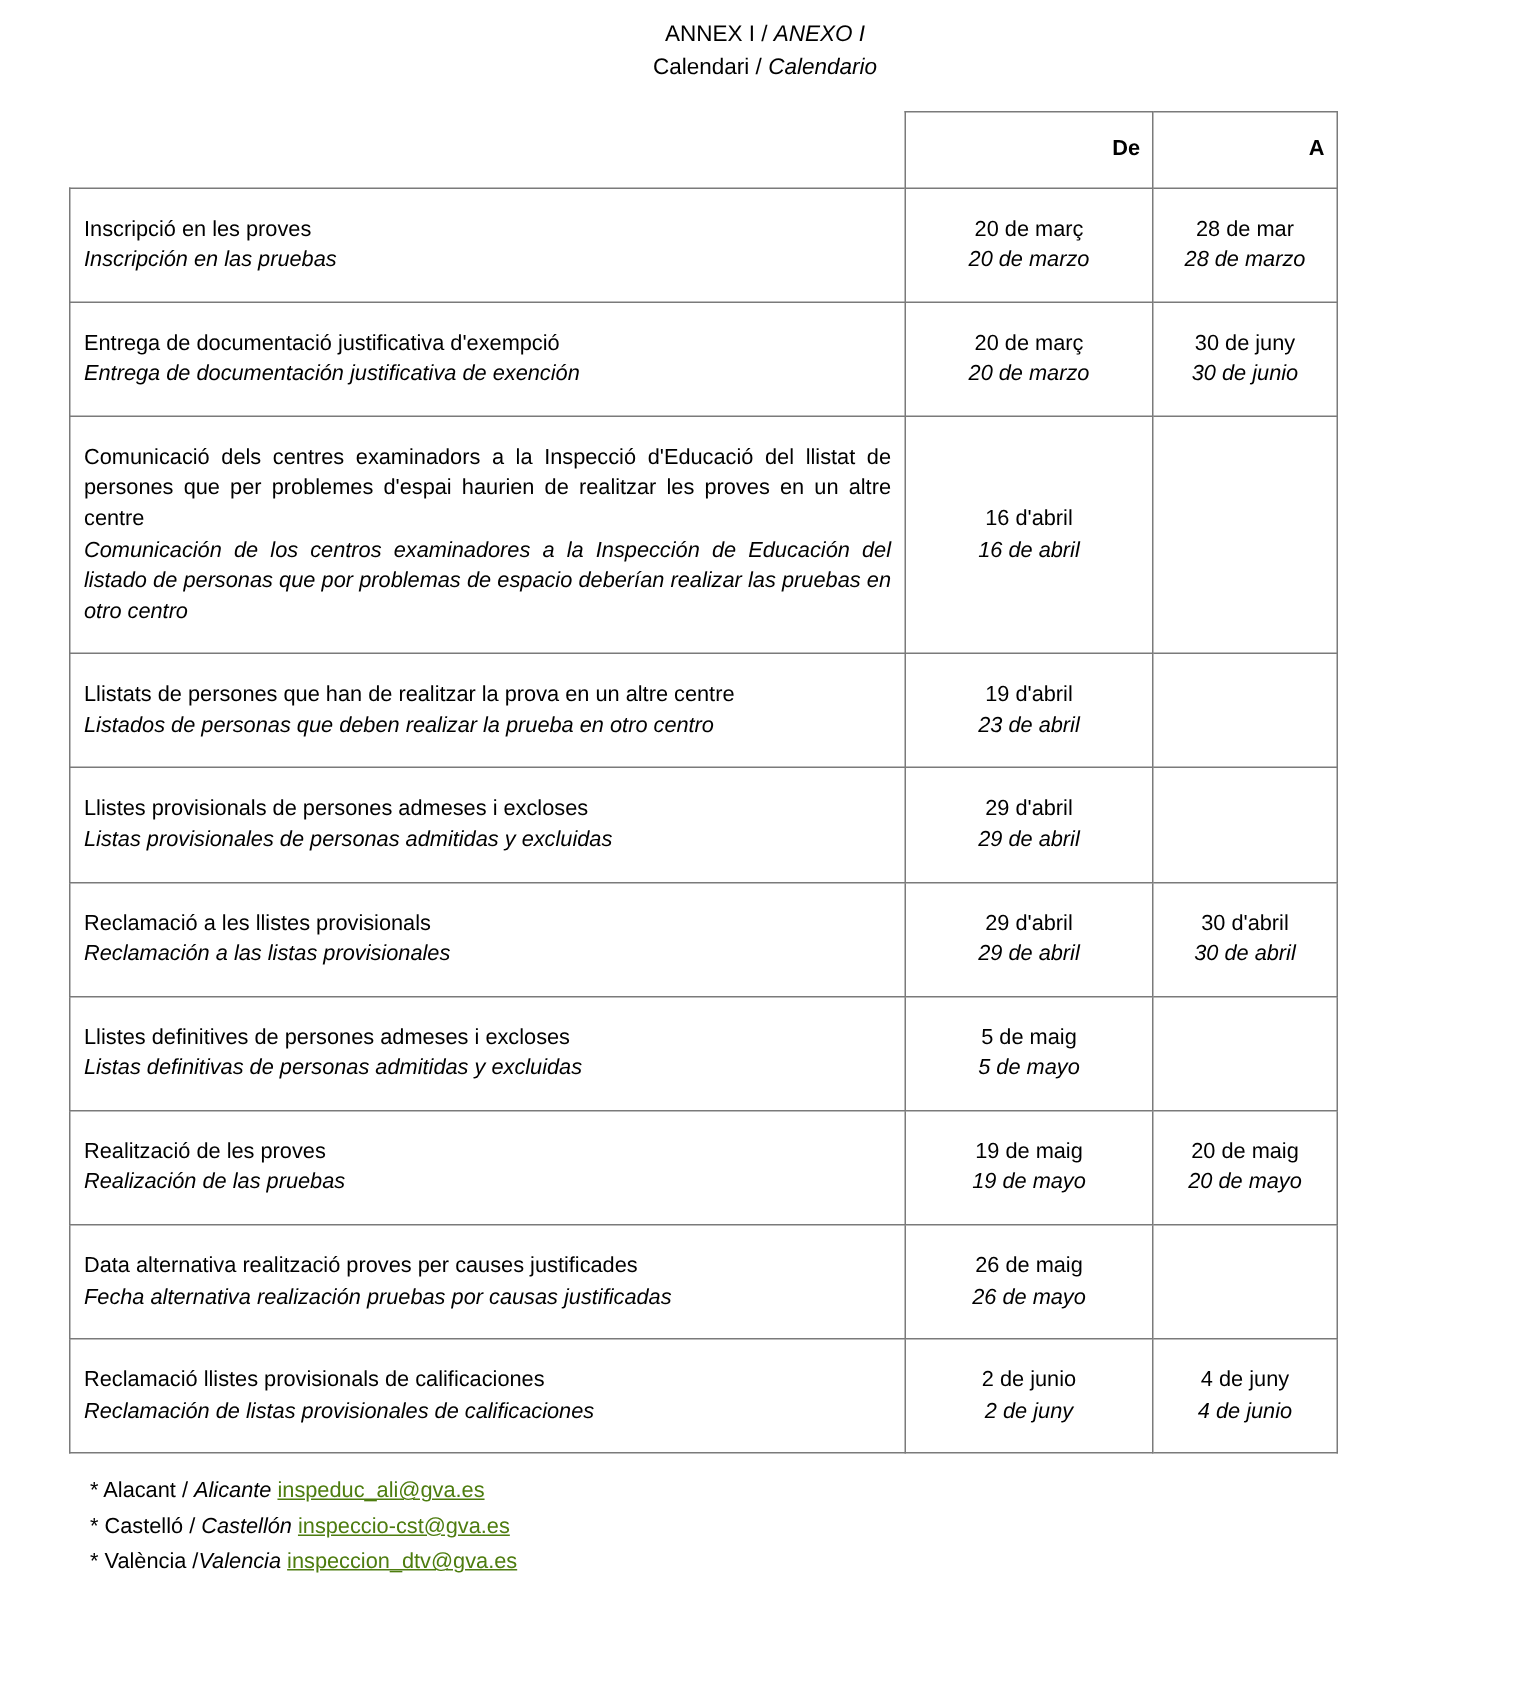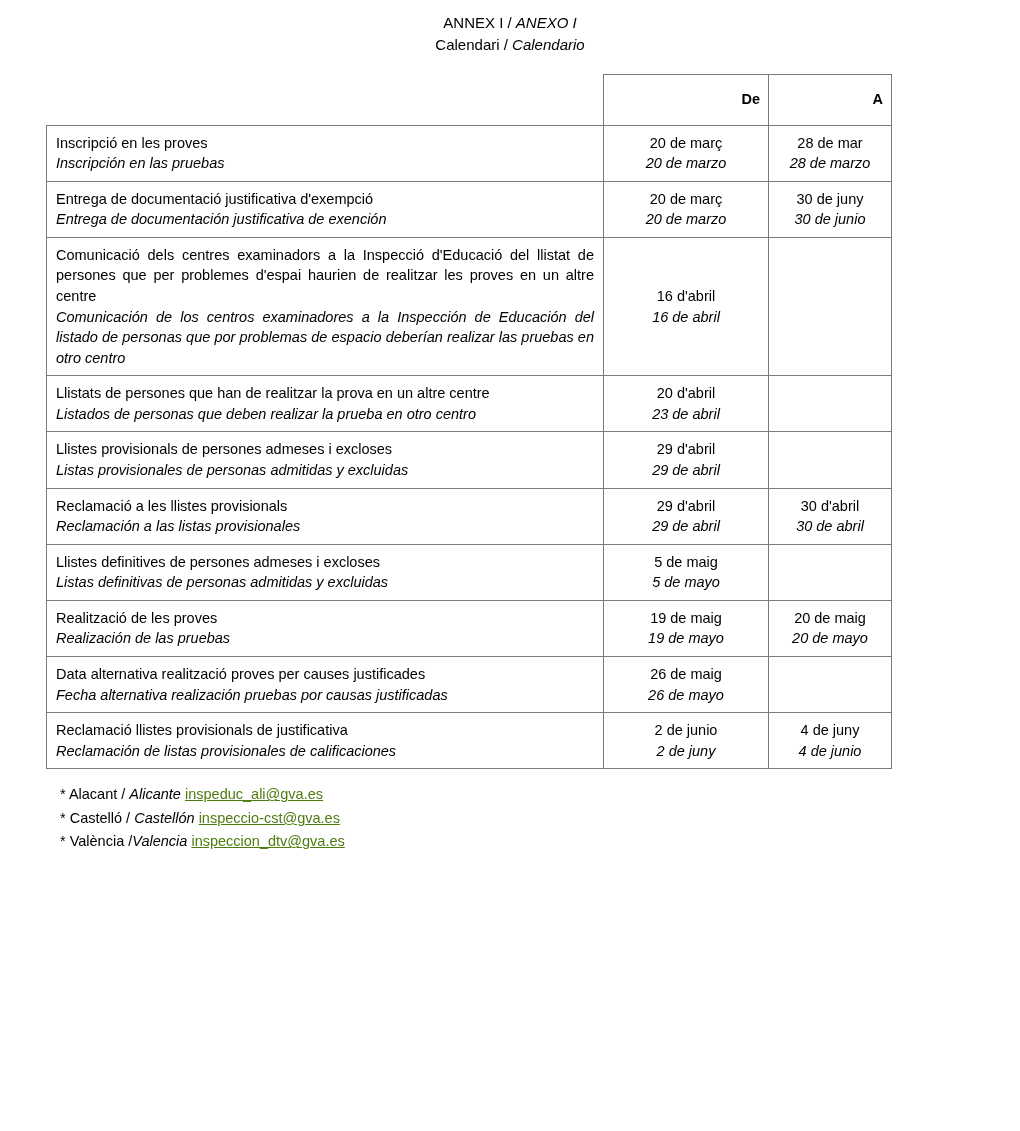--- a/index.html
+++ b/index.html
@@ -38,21 +38,21 @@
     width: 845px;
     table-layout: fixed;
   }
   table.cal col.c0 { width: 557px; }
   table.cal col.c1 { width: 165px; }
   table.cal col.c2 { width: 123px; }
 
   table.cal td, table.cal th {
     border: 1px solid #7a7a7a;
     vertical-align: middle;
-    padding: 7px 9px;
+    padding: 17px 9px;
     font-size: 14.5px;
     line-height: 1.42;
   }
   table.cal thead th {
     text-align: right;
     font-weight: bold;
     height: 38px;
     padding: 6px 8px;
   }
   table.cal thead th.blank {
@@ -159,21 +159,21 @@
           <span class="ca"></span>
           <span class="es"></span>
         </td>
       </tr>
       <tr>
         <td class="desc">
           <span class="ca">Llistats de persones que han de realitzar la prova en un altre centre</span>
           <span class="es">Listados de personas que deben realizar la prueba en otro centro</span>
         </td>
         <td class="date">
-          <span class="ca">20 d'abril</span>
+          <span class="ca">19 d'abril</span>
           <span class="es">23 de abril</span>
         </td>
         <td class="date empty">
           <span class="ca"></span>
           <span class="es"></span>
         </td>
       </tr>
       <tr>
         <td class="desc">
           <span class="ca">Llistes provisionals de persones admeses i excloses</span>
@@ -239,21 +239,21 @@
           <span class="ca">26 de maig</span>
           <span class="es">26 de mayo</span>
         </td>
         <td class="date empty">
           <span class="ca"></span>
           <span class="es"></span>
         </td>
       </tr>
       <tr>
         <td class="desc">
-          <span class="ca">Reclamació llistes provisionals de justificativa</span>
+          <span class="ca">Reclamació llistes provisionals de calificaciones</span>
           <span class="es">Reclamación de listas provisionales de calificaciones</span>
         </td>
         <td class="date">
           <span class="ca">2 de junio</span>
           <span class="es">2 de juny</span>
         </td>
         <td class="date">
           <span class="ca">4 de juny</span>
           <span class="es">4 de junio</span>
         </td>

